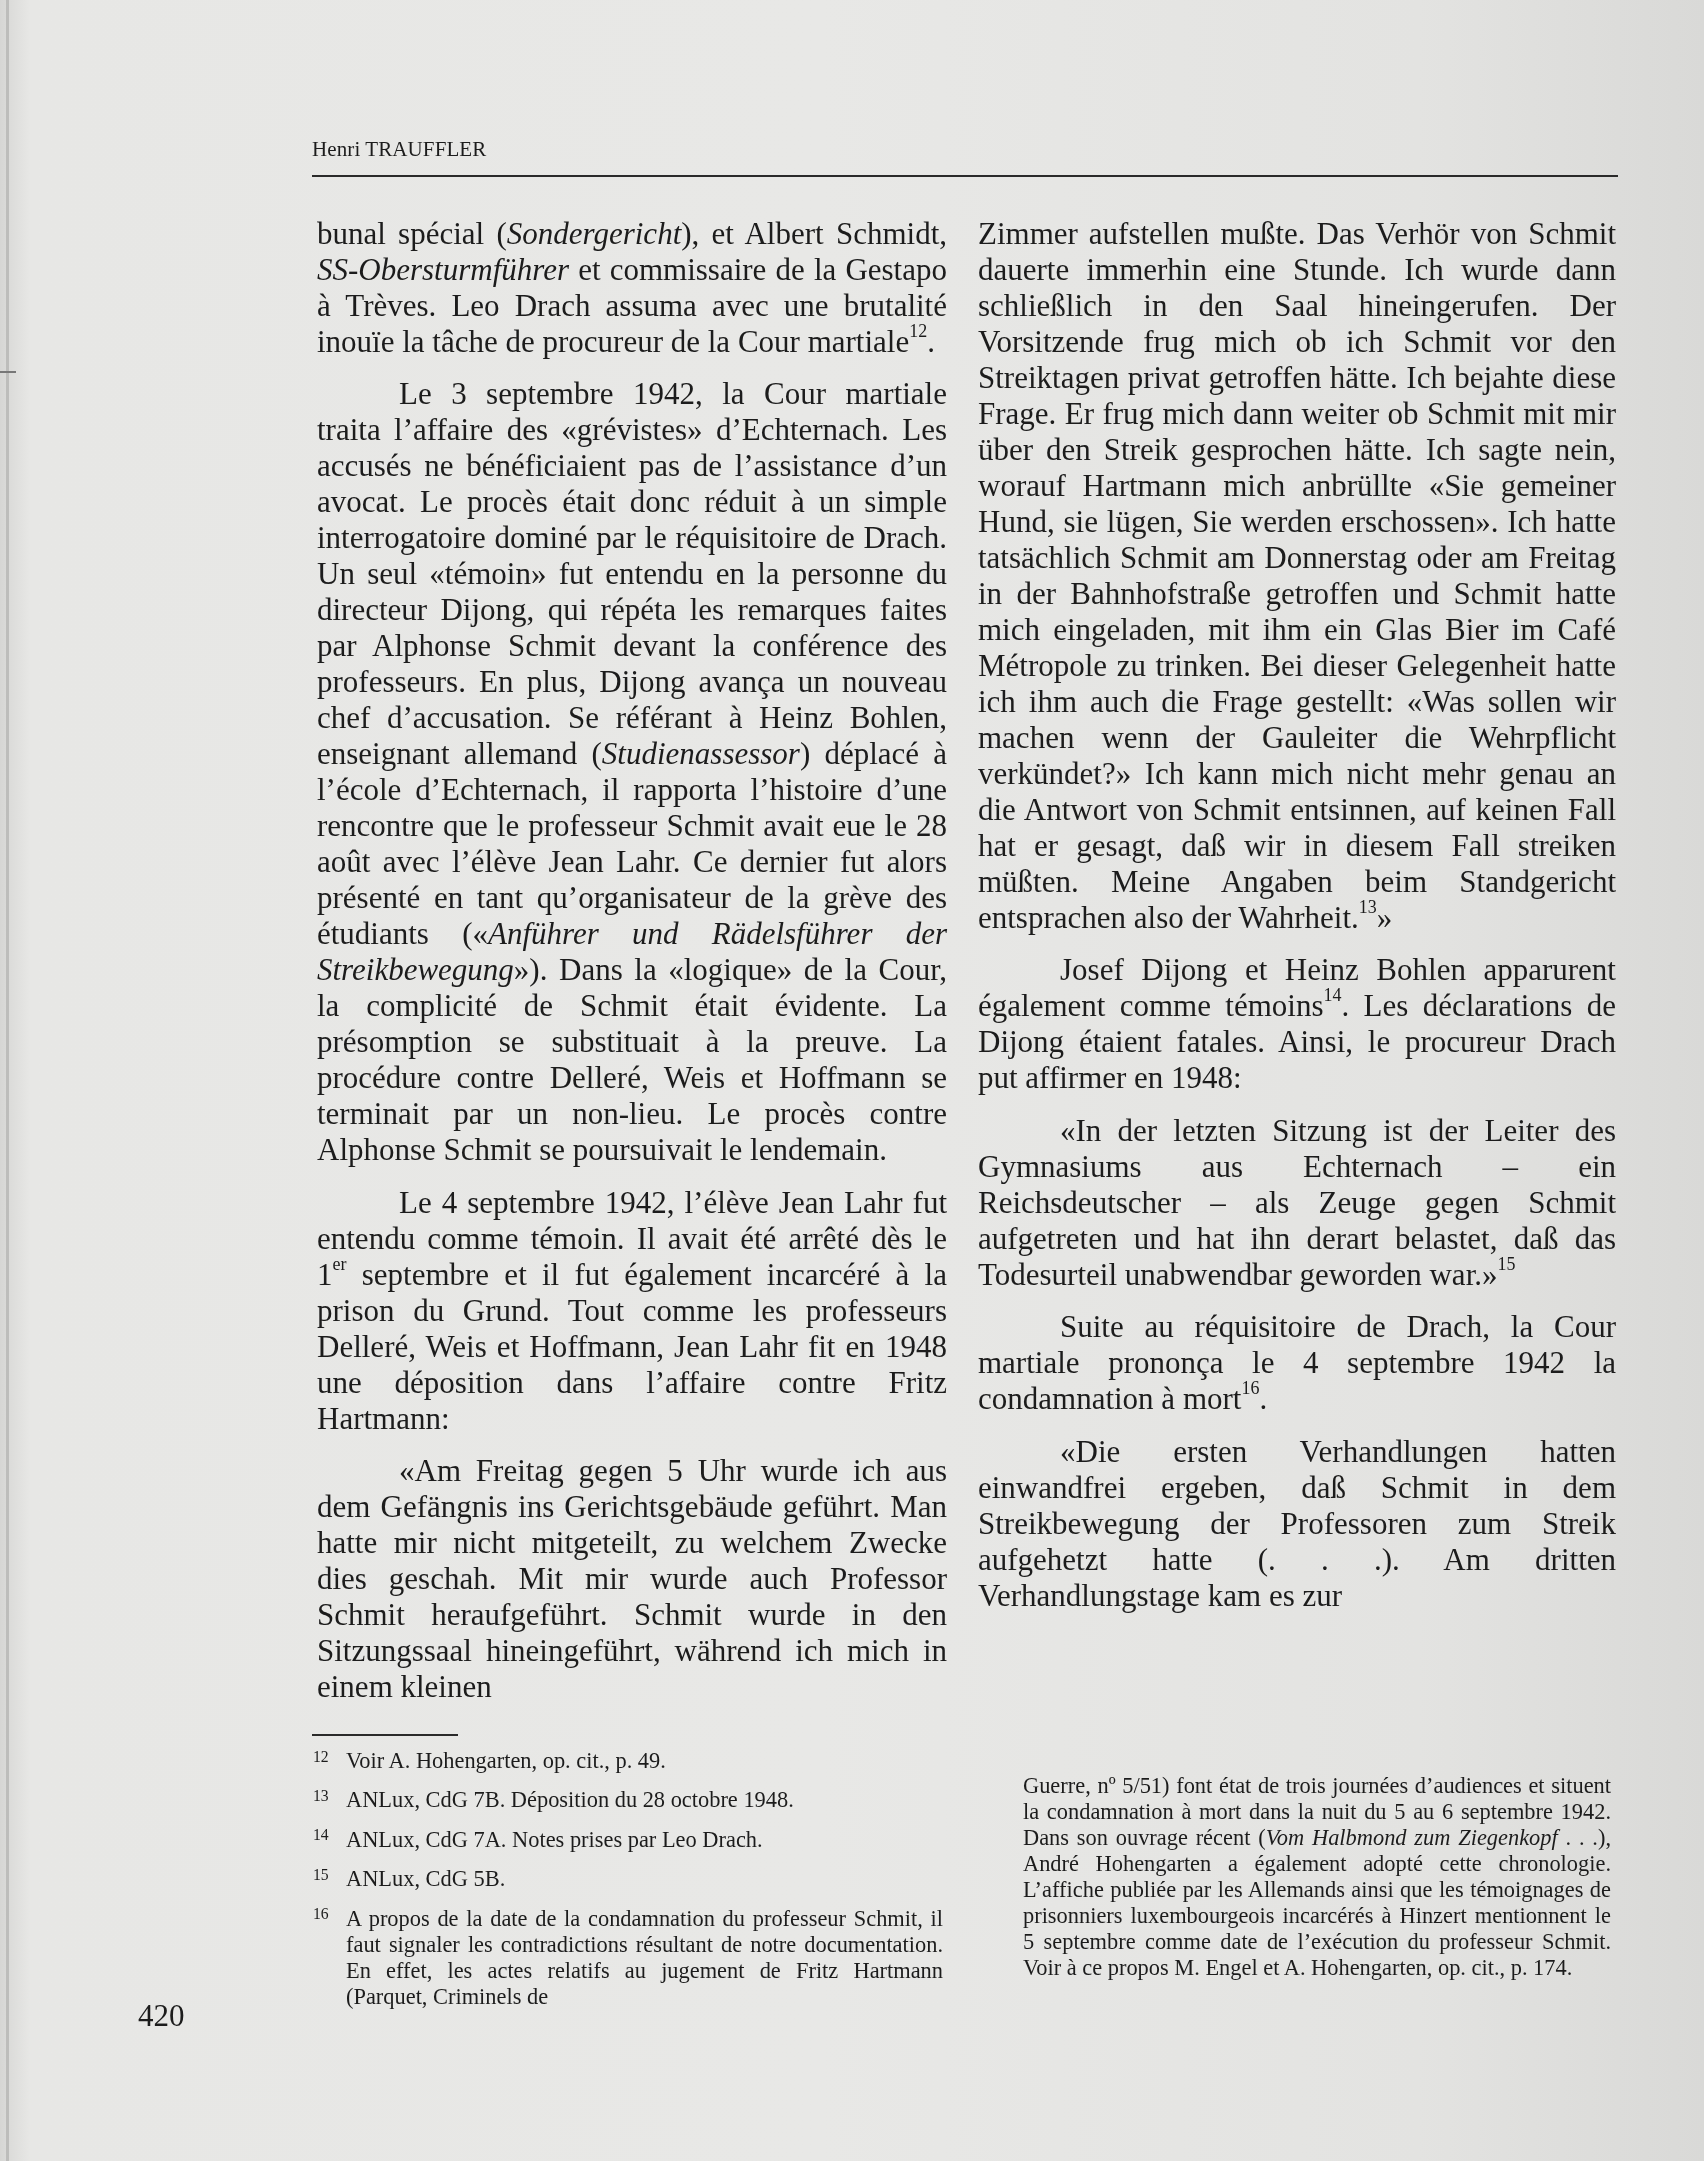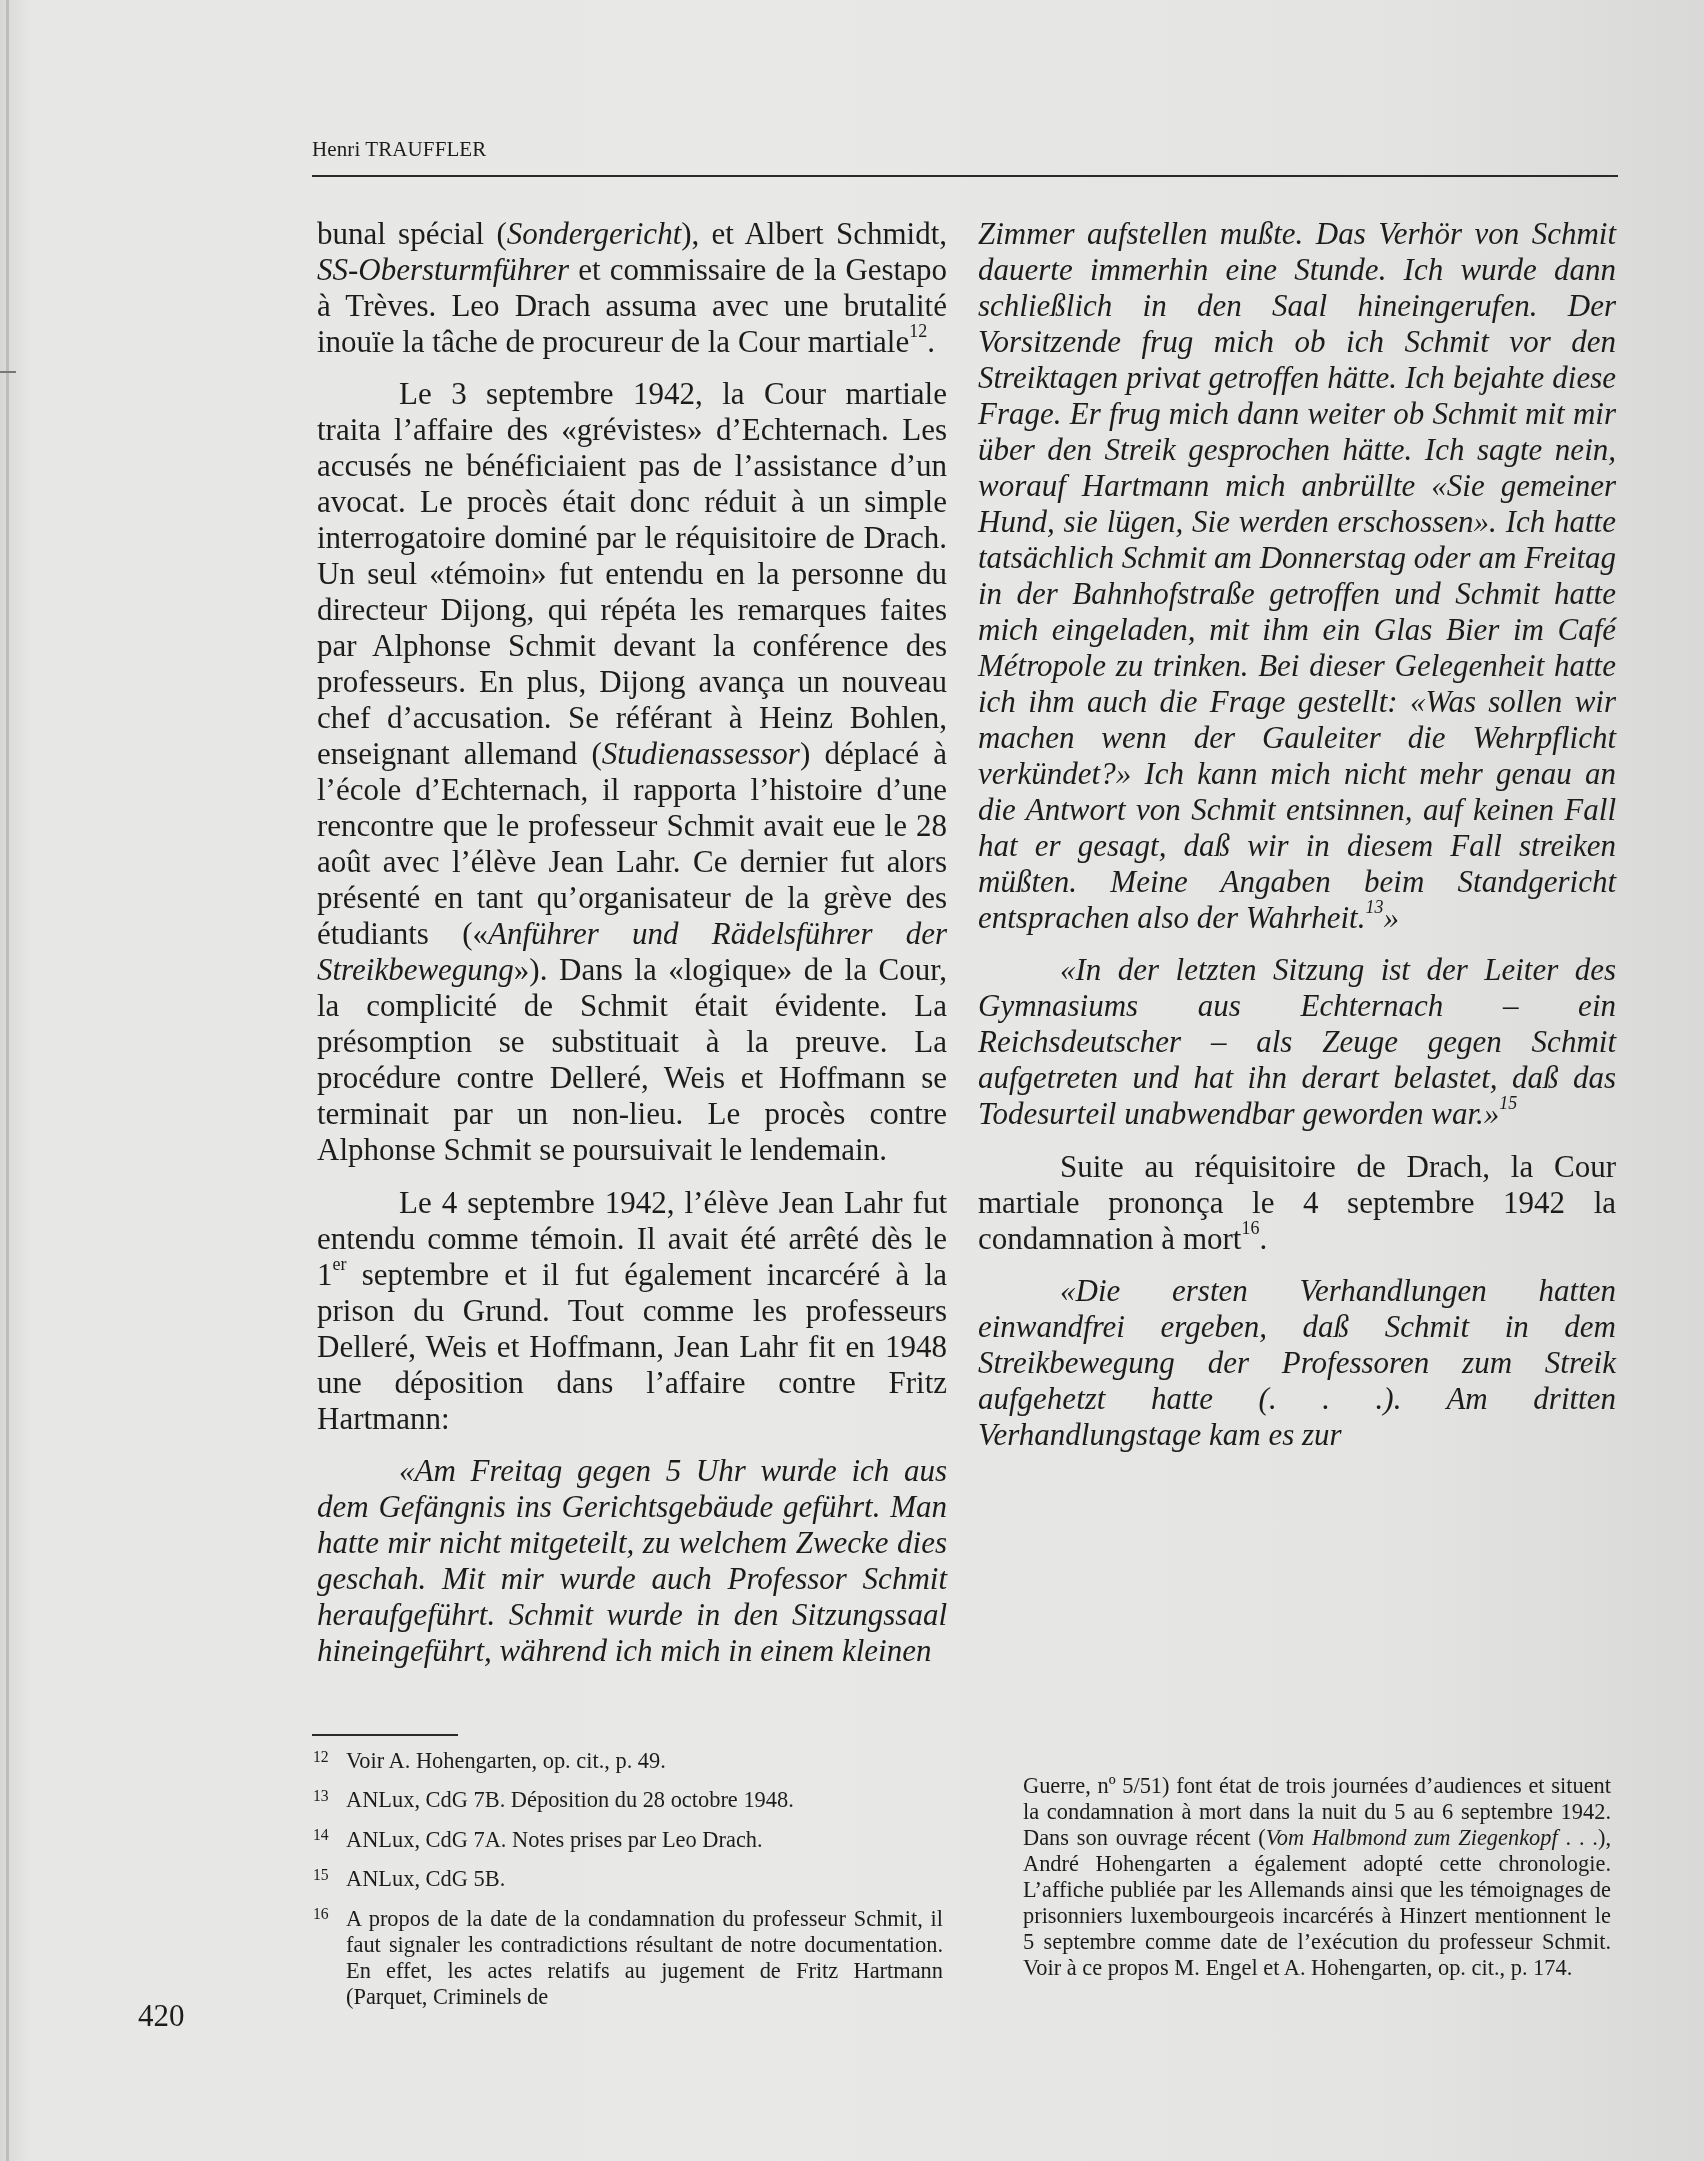--- a/index.html
+++ b/index.html
@@ -27,21 +27,21 @@
   }
   .col {
     position: absolute; top: 216px; width: 630px; font-size: 31px; line-height: 36px;
     text-align: justify; hyphens: manual;
   }
   .col-left { left: 317px; }
   .col-right { left: 978px; width: 638px; }
   .col p { margin: 0; }
   .indent { text-indent: 82px; }
   .gap { margin-top: 16.4px !important; }
-  .quote { font-style: italic; }
+  .quote { }
   i, .it { }
   sup { font-size: 0.58em; line-height: 0; vertical-align: 0.85em; }
   .fn-rule {
     position: absolute; left: 312px; top: 1734px; width: 146px; height: 1.5px; background: #2a2a2a;
   }
   .footnotes {
     position: absolute; font-size: 22.4px; line-height: 26px; text-align: justify;
   }
   .fn-left { left: 313px; top: 1748px; width: 630px; }
   .fn-right { left: 1015px; top: 1765px; width: 604px; }
@@ -68,20 +68,21 @@
     <p class="indent gap"><span>Le 3 septembre 1942, la Cour martiale traita l’affaire des «grévistes» d’Echternach. Les accusés ne bénéficiaient pas de l’assistance d’un avocat. Le procès était donc réduit à un simple interrogatoire dominé par le réquisitoire de Drach. Un seul «témoin» fut entendu en la personne du directeur Dijong, qui répéta les remarques faites par Alphonse Schmit devant la conférence des professeurs. En plus, Dijong avança un nouveau chef d’accusation. Se référant à Heinz Bohlen, enseignant allemand (</span><i>Studienassessor</i><span>) déplacé à l’école d’Echternach, il rapporta l’histoire d’une rencontre que le professeur Schmit avait eue le 28 août avec l’élève Jean Lahr. Ce dernier fut alors présenté en tant qu’organisateur de la grève des étudiants («</span><i>Anführer und Rädelsführer der Streikbewegung</i><span>»). Dans la «logique» de la Cour, la complicité de Schmit était évidente. La présomption se substituait à la preuve. La procédure contre Delleré, Weis et Hoffmann se terminait par un non-lieu. Le procès contre Alphonse Schmit se poursuivait le lendemain.</span></p>
 
     <p class="indent gap"><span>Le 4 septembre 1942, l’élève Jean Lahr fut entendu comme témoin. Il avait été arrêté dès le 1</span><sup>er</sup><span> septembre et il fut également incarcéré à la prison du Grund. Tout comme les professeurs Delleré, Weis et Hoffmann, Jean Lahr fit en 1948 une déposition dans l’affaire contre Fritz Hartmann:</span></p>
 
     <p class="indent gap quote">«Am Freitag gegen 5 Uhr wurde ich aus dem Gefängnis ins Gerichtsgebäude geführt. Man hatte mir nicht mitgeteilt, zu welchem Zwecke dies geschah. Mit mir wurde auch Professor Schmit heraufgeführt. Schmit wurde in den Sitzungssaal hineingeführt, während ich mich in einem kleinen</p>
   </div>
 
   <div class="col col-right">
     <p class="quote"><span>Zimmer aufstellen mußte. Das Verhör von Schmit dauerte immerhin eine Stunde. Ich wurde dann schließlich in den Saal hineingerufen. Der Vorsitzende frug mich ob ich Schmit vor den Streiktagen privat getroffen hätte. Ich bejahte diese Frage. Er frug mich dann weiter ob Schmit mit mir über den Streik gesprochen hätte. Ich sagte nein, worauf Hartmann mich anbrüllte «Sie gemeiner Hund, sie lügen, Sie werden erschossen». Ich hatte tatsächlich Schmit am Donnerstag oder am Freitag in der Bahnhofstraße getroffen und Schmit hatte mich eingeladen, mit ihm ein Glas Bier im Café Métropole zu trinken. Bei dieser Gelegenheit hatte ich ihm auch die Frage gestellt: «Was sollen wir machen wenn der Gauleiter die Wehrpflicht verkündet?» Ich kann mich nicht mehr genau an die Antwort von Schmit entsinnen, auf keinen Fall hat er gesagt, daß wir in diesem Fall streiken müßten. Meine Angaben beim Standgericht entsprachen also der Wahrheit.</span><sup>13</sup><span>»</span></p>
 
+    <p class="indent gap"><span>Josef Dijong et Heinz Bohlen apparurent également comme témoins</span><sup>14</sup><span>. Les déclarations de Dijong étaient fatales. Ainsi, le procureur Drach put affirmer en 1948:</span></p>
 
     <p class="indent gap quote"><span>«In der letzten Sitzung ist der Leiter des Gymnasiums aus Echternach – ein Reichsdeutscher – als Zeuge gegen Schmit aufgetreten und hat ihn derart belastet, daß das Todesurteil unabwendbar geworden war.»</span><sup>15</sup></p>
 
     <p class="indent gap"><span>Suite au réquisitoire de Drach, la Cour martiale prononça le 4 septembre 1942 la condamnation à mort</span><sup>16</sup><span>.</span></p>
 
 
     <p class="indent gap quote">«Die ersten Verhandlungen hatten einwandfrei ergeben, daß Schmit in dem Streikbewegung der Professoren zum Streik aufgehetzt hatte (. . .). Am dritten Verhandlungstage kam es zur</p>
   </div>
 
   <div class="fn-rule"></div>

